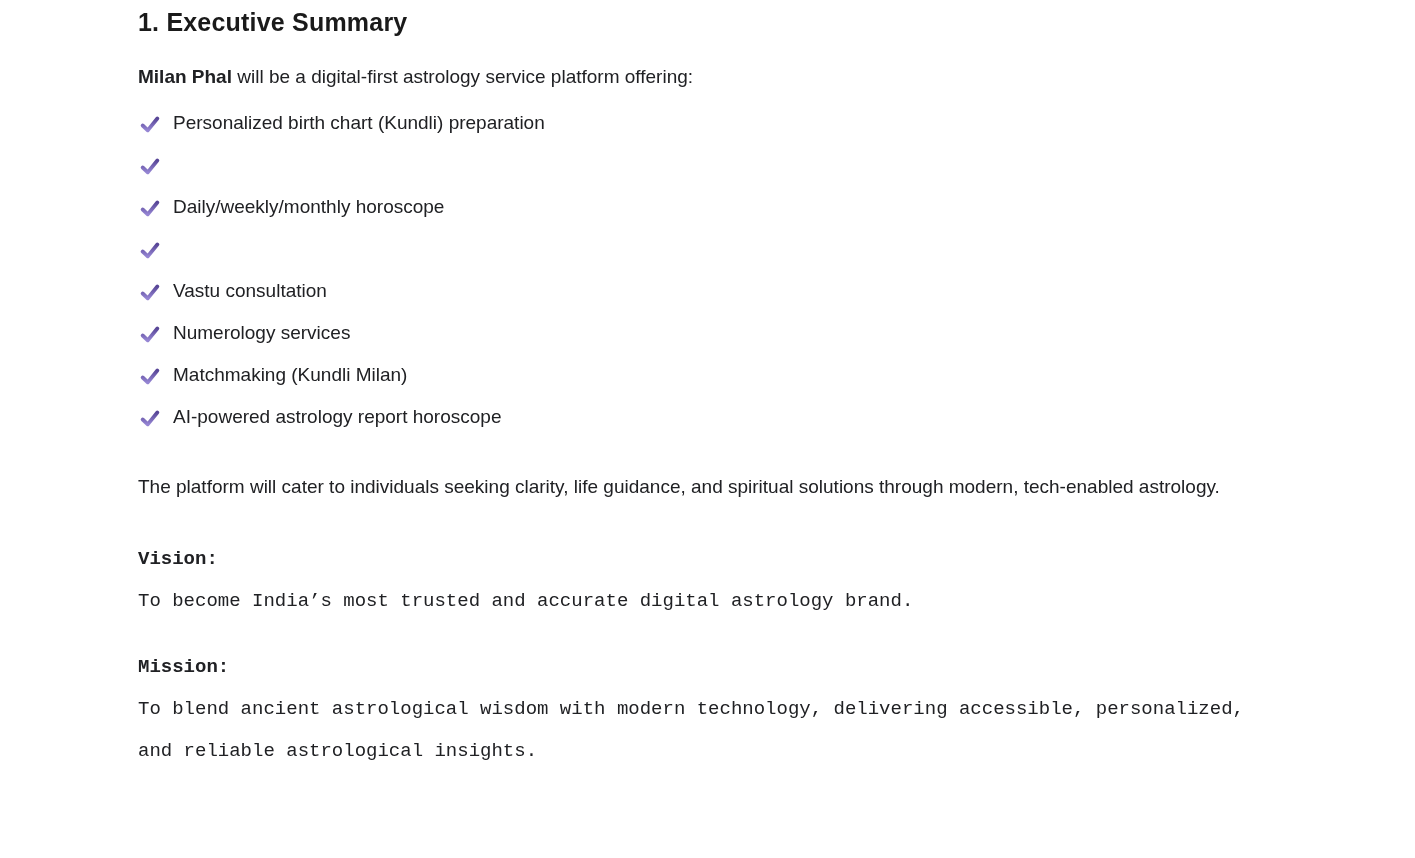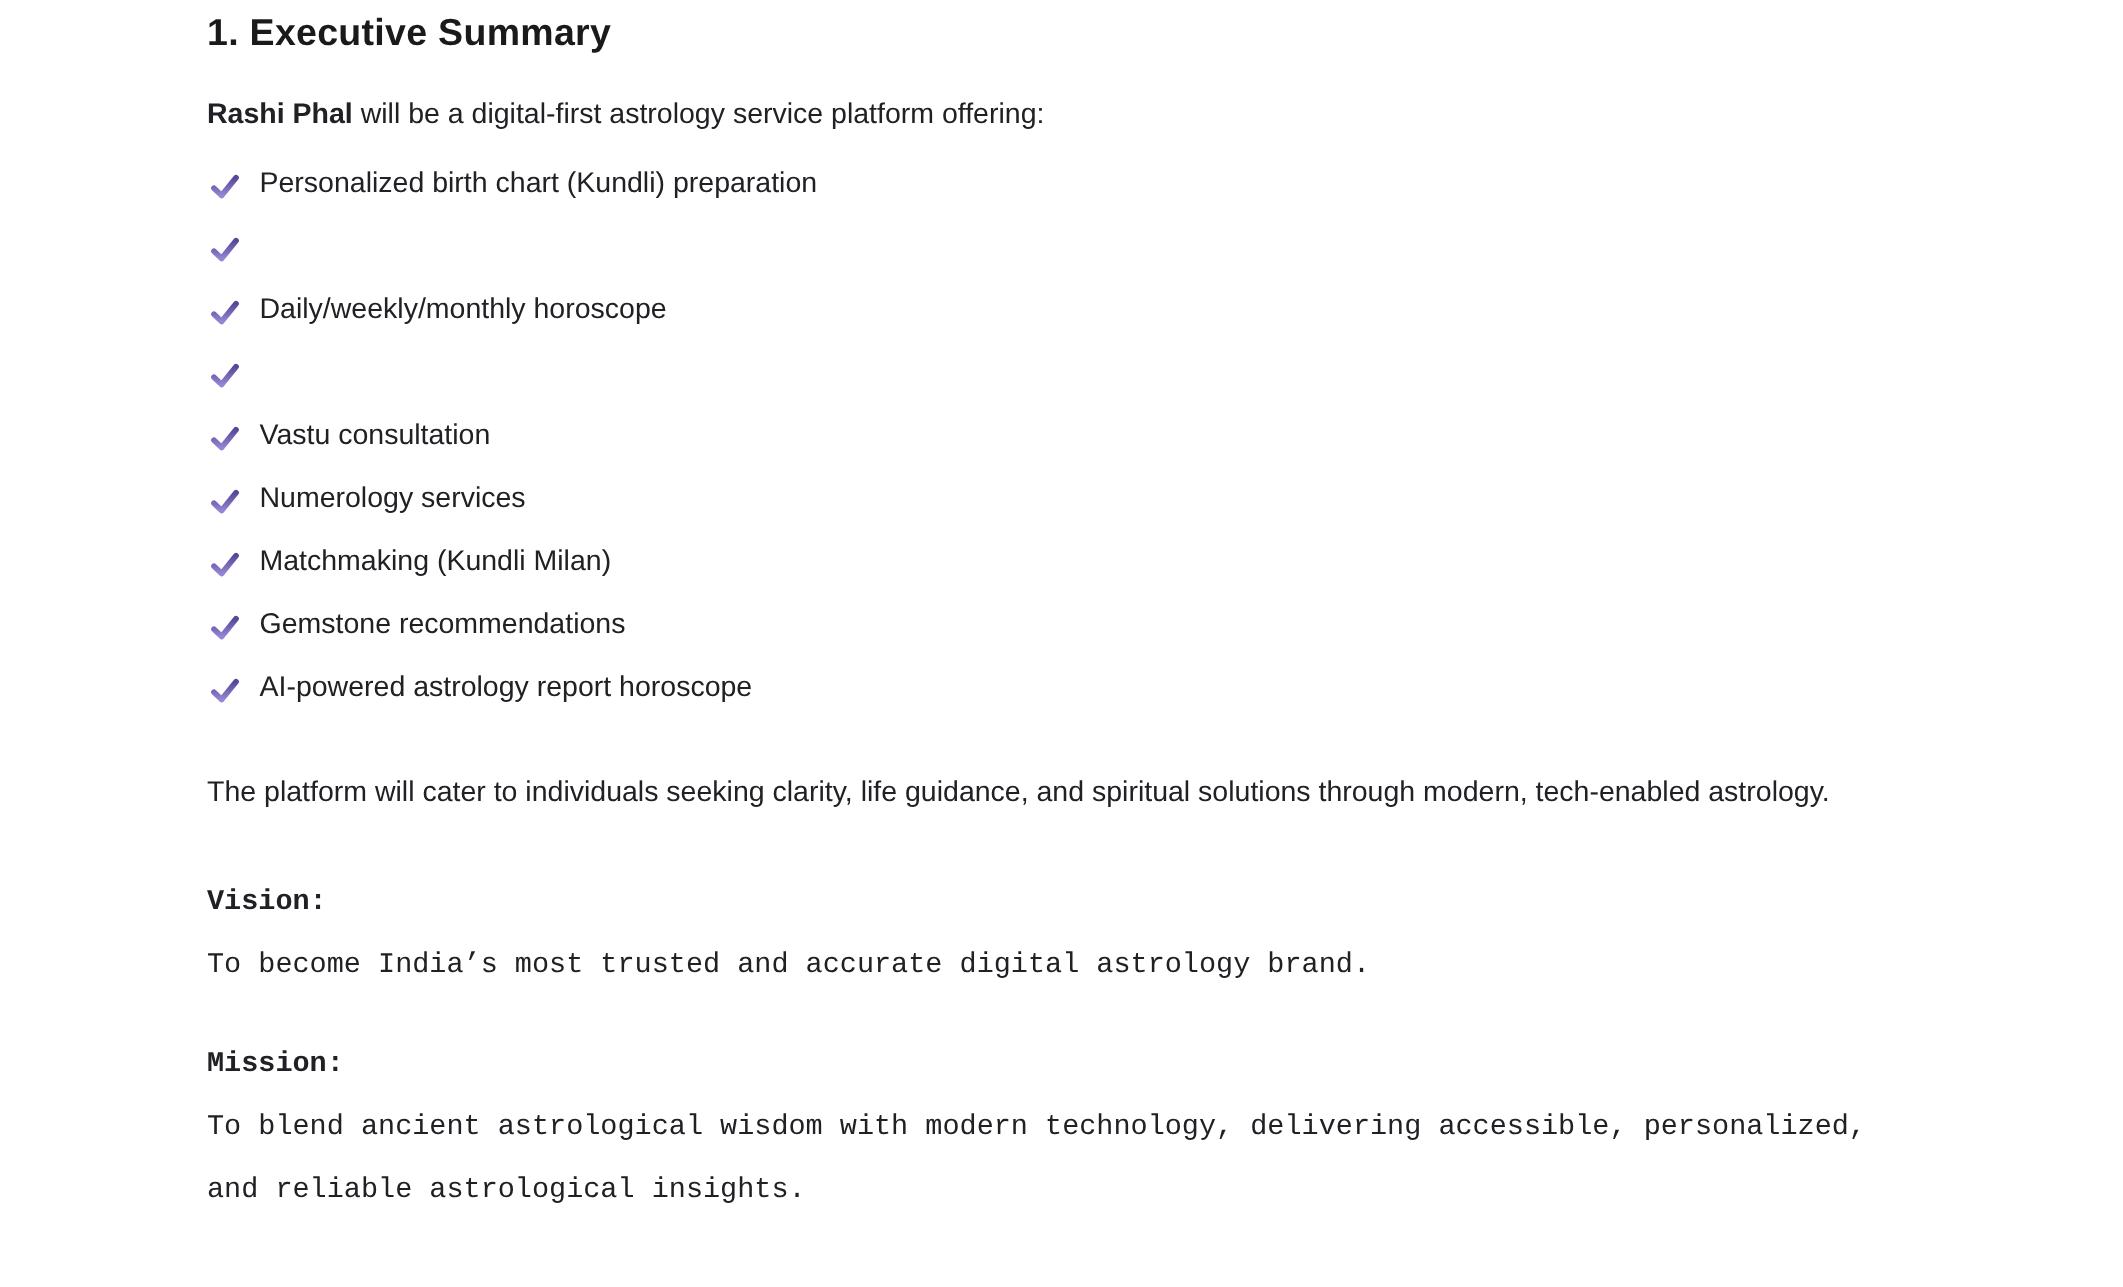--- a/index.html
+++ b/index.html
@@ -77,21 +77,21 @@
       <stop offset="0" stop-color="#584697"></stop>
       <stop offset="1" stop-color="#9585d3"></stop>
     </linearGradient>
   </defs>
 </svg>
 
 <div class="doc">
 
   <h1 class="doc-heading">1. Executive Summary</h1>
 
-  <p class="intro"><span class="bold">Rashi Phal</span><span> will be a digital-first astrology service platform offering:</span></p>
+  <p class="intro"><span class="bold">Milan Phal</span><span> will be a digital-first astrology service platform offering:</span></p>
 
   <ul class="checklist">
     <li>
       <svg class="check" viewBox="0 0 24 24">
           <path d="M3.2 13.8 L9.3 19.6 L20.8 5.4" fill="none" stroke="url(#checkGrad)" stroke-width="4.6" stroke-linecap="round" stroke-linejoin="round"></path>
         </svg>
       <span>Personalized birth chart (Kundli) preparation</span>
     </li>
     <li>
       <svg class="check" viewBox="0 0 24 24">
@@ -124,26 +124,20 @@
     <li>
       <svg class="check" viewBox="0 0 24 24">
           <path d="M3.2 13.8 L9.3 19.6 L20.8 5.4" fill="none" stroke="url(#checkGrad)" stroke-width="4.6" stroke-linecap="round" stroke-linejoin="round"></path>
         </svg>
       <span>Matchmaking (Kundli Milan)</span>
     </li>
     <li>
       <svg class="check" viewBox="0 0 24 24">
           <path d="M3.2 13.8 L9.3 19.6 L20.8 5.4" fill="none" stroke="url(#checkGrad)" stroke-width="4.6" stroke-linecap="round" stroke-linejoin="round"></path>
         </svg>
-      <span>Gemstone recommendations</span>
-    </li>
-    <li>
-      <svg class="check" viewBox="0 0 24 24">
-          <path d="M3.2 13.8 L9.3 19.6 L20.8 5.4" fill="none" stroke="url(#checkGrad)" stroke-width="4.6" stroke-linecap="round" stroke-linejoin="round"></path>
-        </svg>
       <span>AI-powered astrology report horoscope</span>
     </li>
   </ul>
 
   <p class="body-para">The platform will cater to individuals seeking clarity, life guidance, and spiritual solutions through modern, tech-enabled astrology.</p>
 
   <div class="section">
     <p class="section-label">Vision:</p>
     <p class="section-text">To become India’s most trusted and accurate digital astrology brand.</p>
   </div>

